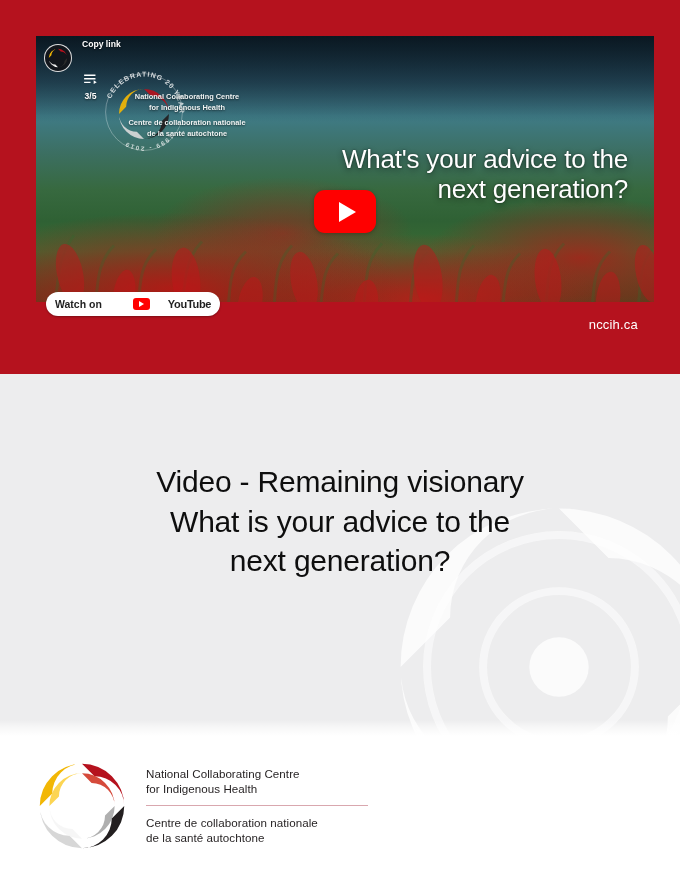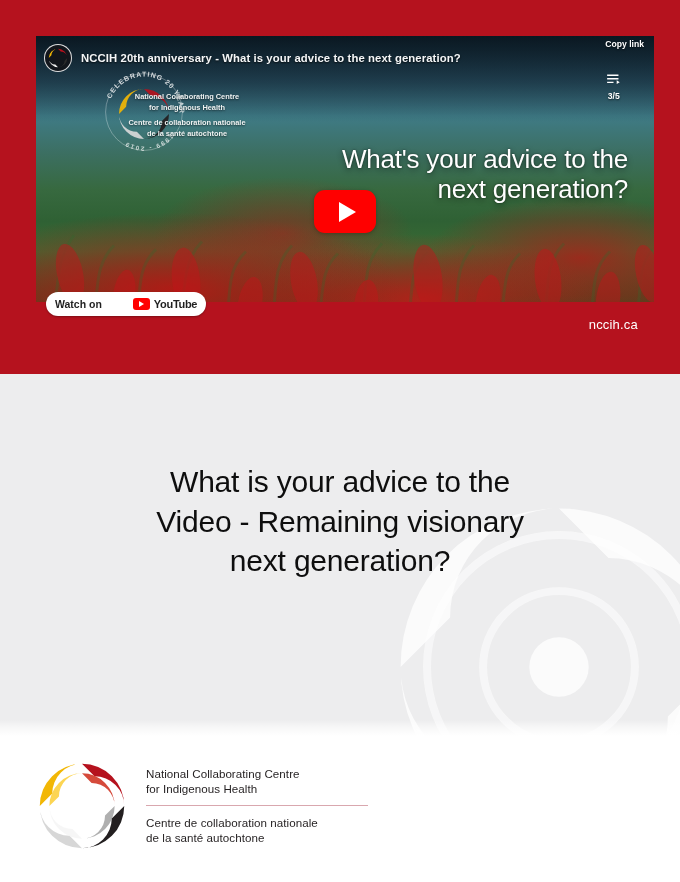--- a/index.html
+++ b/index.html
@@ -171,21 +171,21 @@
     background: #ffffff;
     border-radius: 12px;
     height: 24px;
     display: flex; align-items: center;
     padding: 0 9px;
     gap: 7px;
     cursor: pointer;
     box-shadow: 0 1px 2px rgba(0,0,0,.3);
   }
   .watch-badge .wtxt { font-size: 10.5px; font-weight: bold; color: #1f1f1f; }
-  .yt-logo { display: flex; align-items: center; gap: 4px; padding-left: 24px; }
+  .yt-logo { display: flex; align-items: center; gap: 18px; padding-left: 24px; }
   .yt-play {
     width: 17px; height: 12px; background: #ff0000; border-radius: 3px;
     display: flex; align-items: center; justify-content: center;
   }
   .yt-play .t {
     width: 0; height: 0;
     border-left: 5px solid #fff;
     border-top: 3px solid transparent;
     border-bottom: 3px solid transparent;
     margin-left: 1px;
@@ -340,21 +340,20 @@
 
     <div class="player-topbar">
       <div class="avatar">
         <svg width="22" height="22" viewBox="0 0 100 100">
           <path d="M50 8 A42 42 0 0 1 92 50 A30 30 0 0 0 62 20 Z" fill="#b5121e"></path>
           <path d="M92 50 A42 42 0 0 1 50 92 A30 30 0 0 0 80 62 Z" fill="#2b2b2b"></path>
           <path d="M50 92 A42 42 0 0 1 8 50 A30 30 0 0 0 38 80 Z" fill="#e8e8e8"></path>
           <path d="M8 50 A42 42 0 0 1 50 8 A30 30 0 0 0 20 38 Z" fill="#f2b705"></path>
         </svg>
       </div>
-      <div class="video-title">NCCIH 20th anniversary - What is your advice to the next generation?</div>
       <div class="top-actions">
         <div class="action">
           <svg width="17" height="17" viewBox="0 0 24 24" fill="none" stroke="#ffffff" stroke-width="1.7">
             <rect x="8.5" y="3.5" width="11" height="13" rx="1.6"></rect>
             <path d="M15.5 19.2v.8a1.5 1.5 0 0 1-1.5 1.5H6a1.5 1.5 0 0 1-1.5-1.5V8.5A1.5 1.5 0 0 1 6 7h.9"></path>
           </svg>
           <span>Copy link</span>
         </div>
         <div class="action">
           <svg width="17" height="17" viewBox="0 0 24 24" fill="none" stroke="#ffffff" stroke-width="1.9">
@@ -395,22 +394,22 @@
         <path d="M2 50 A48 48 0 0 1 50 2 A33 33 0 0 0 17 35 Z"></path>
         <circle cx="50" cy="50" r="9"></circle>
       </g>
       <g fill="none" stroke="#ffffff" stroke-width="2.4" opacity=".55">
         <circle cx="50" cy="50" r="40"></circle>
         <circle cx="50" cy="50" r="23"></circle>
       </g>
     </svg>
 
     <div class="body-heading">
+      <div>Video - Remaining visionary</div>
       <div>What is your advice to the</div>
-      <div>Video - Remaining visionary</div>
       <div>next generation?</div>
     </div>
 
     <div class="edge-fade"></div>
   </div>
 
   <div class="footer">
     <div class="footer-inner">
       <svg class="footer-logo" viewBox="0 0 100 100">
         <path d="M50 6 A44 44 0 0 1 94 50 A31 31 0 0 0 63 19 Z" fill="#b5121e"></path>

